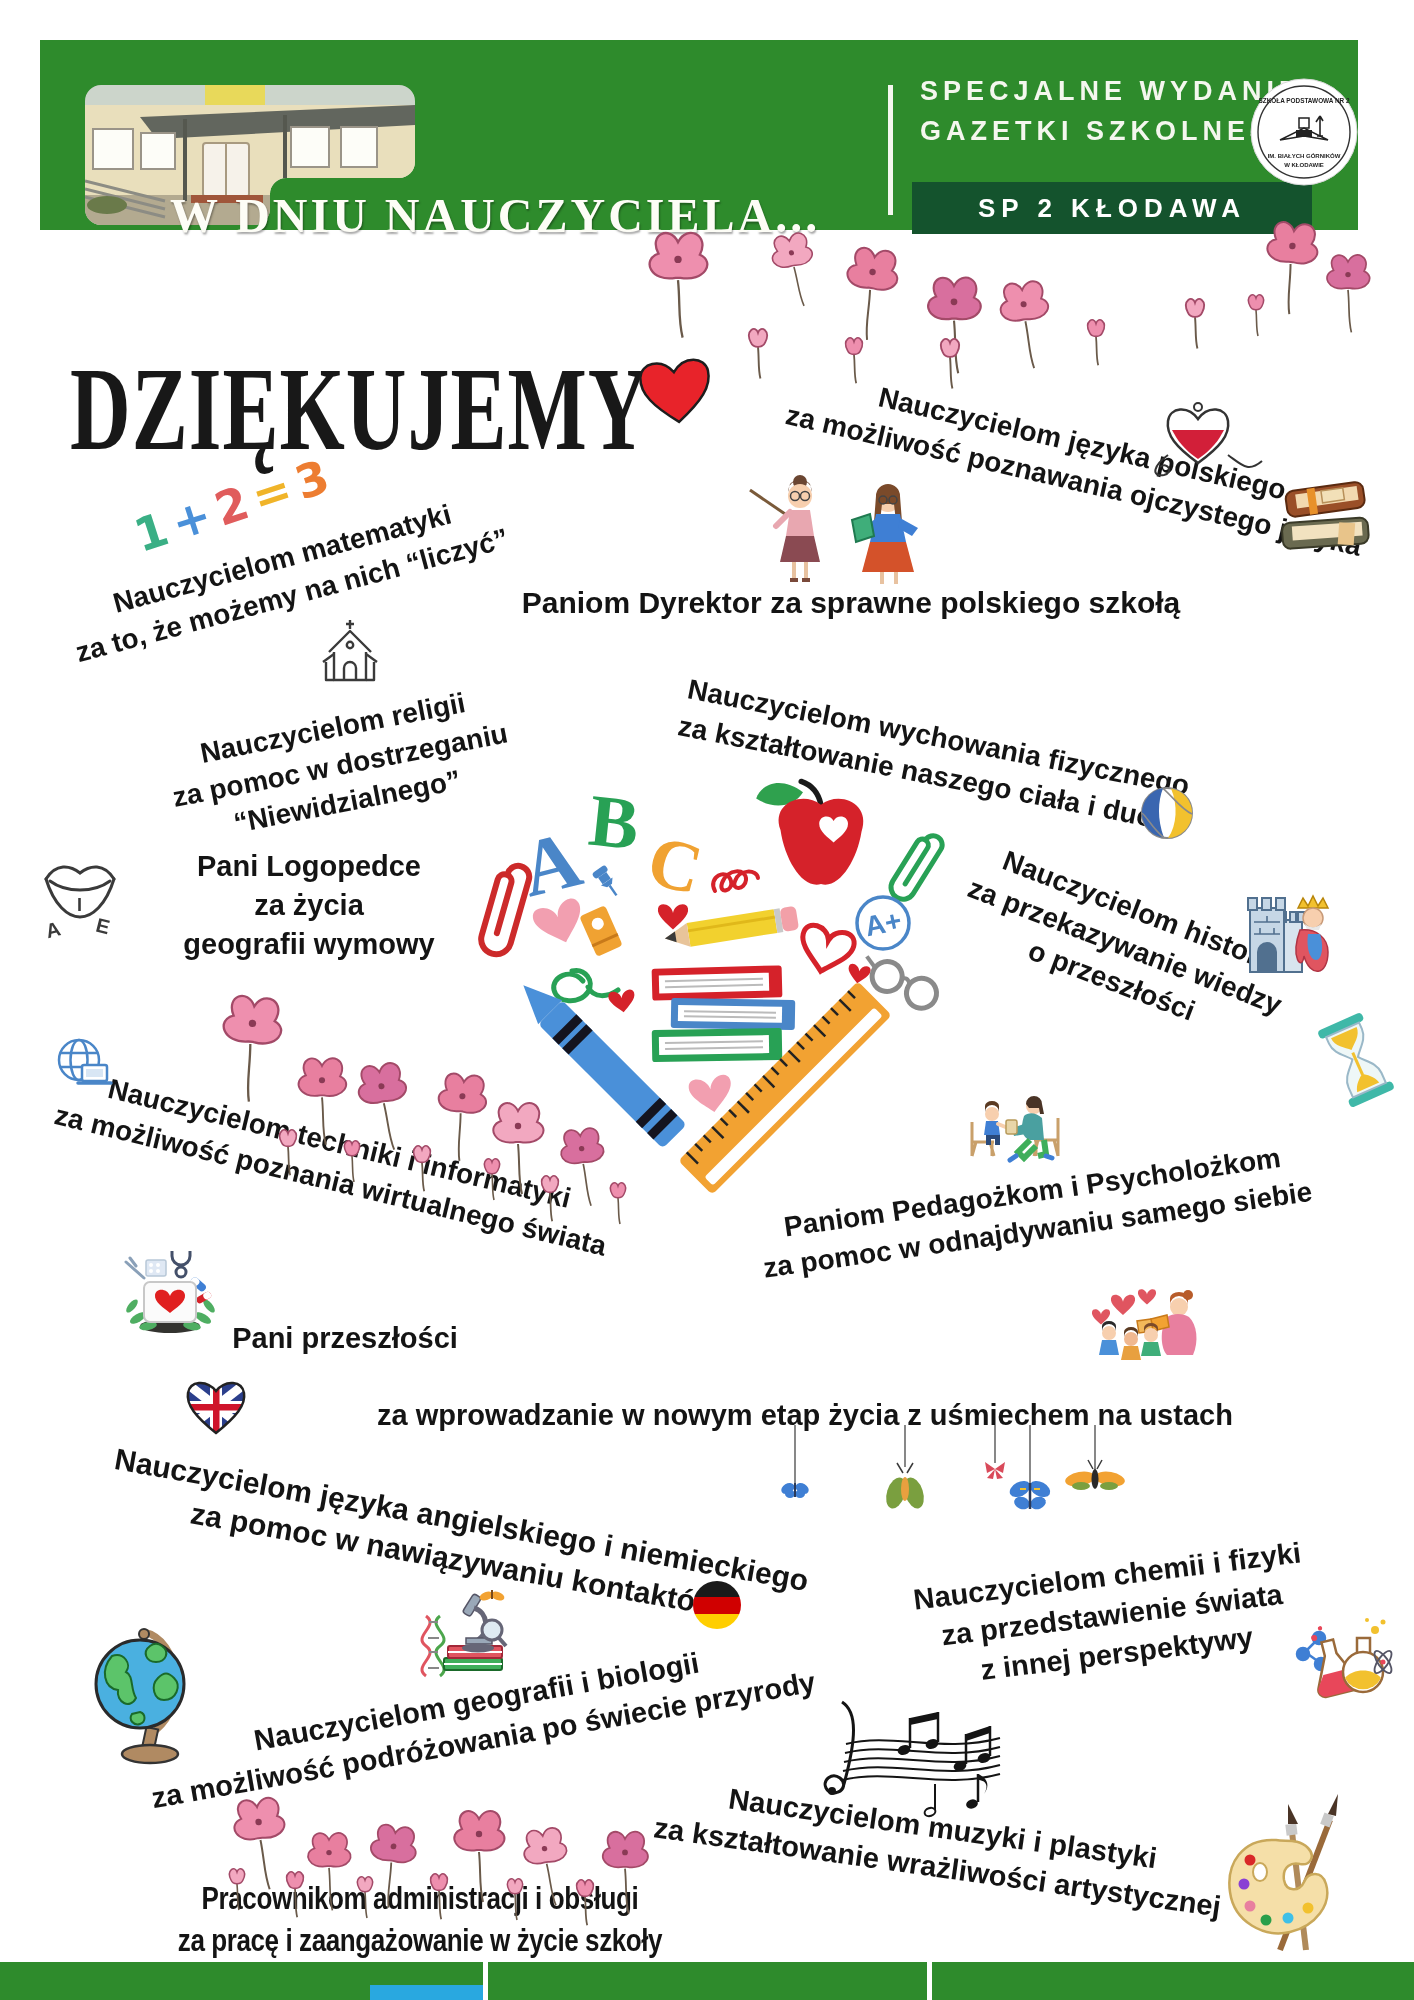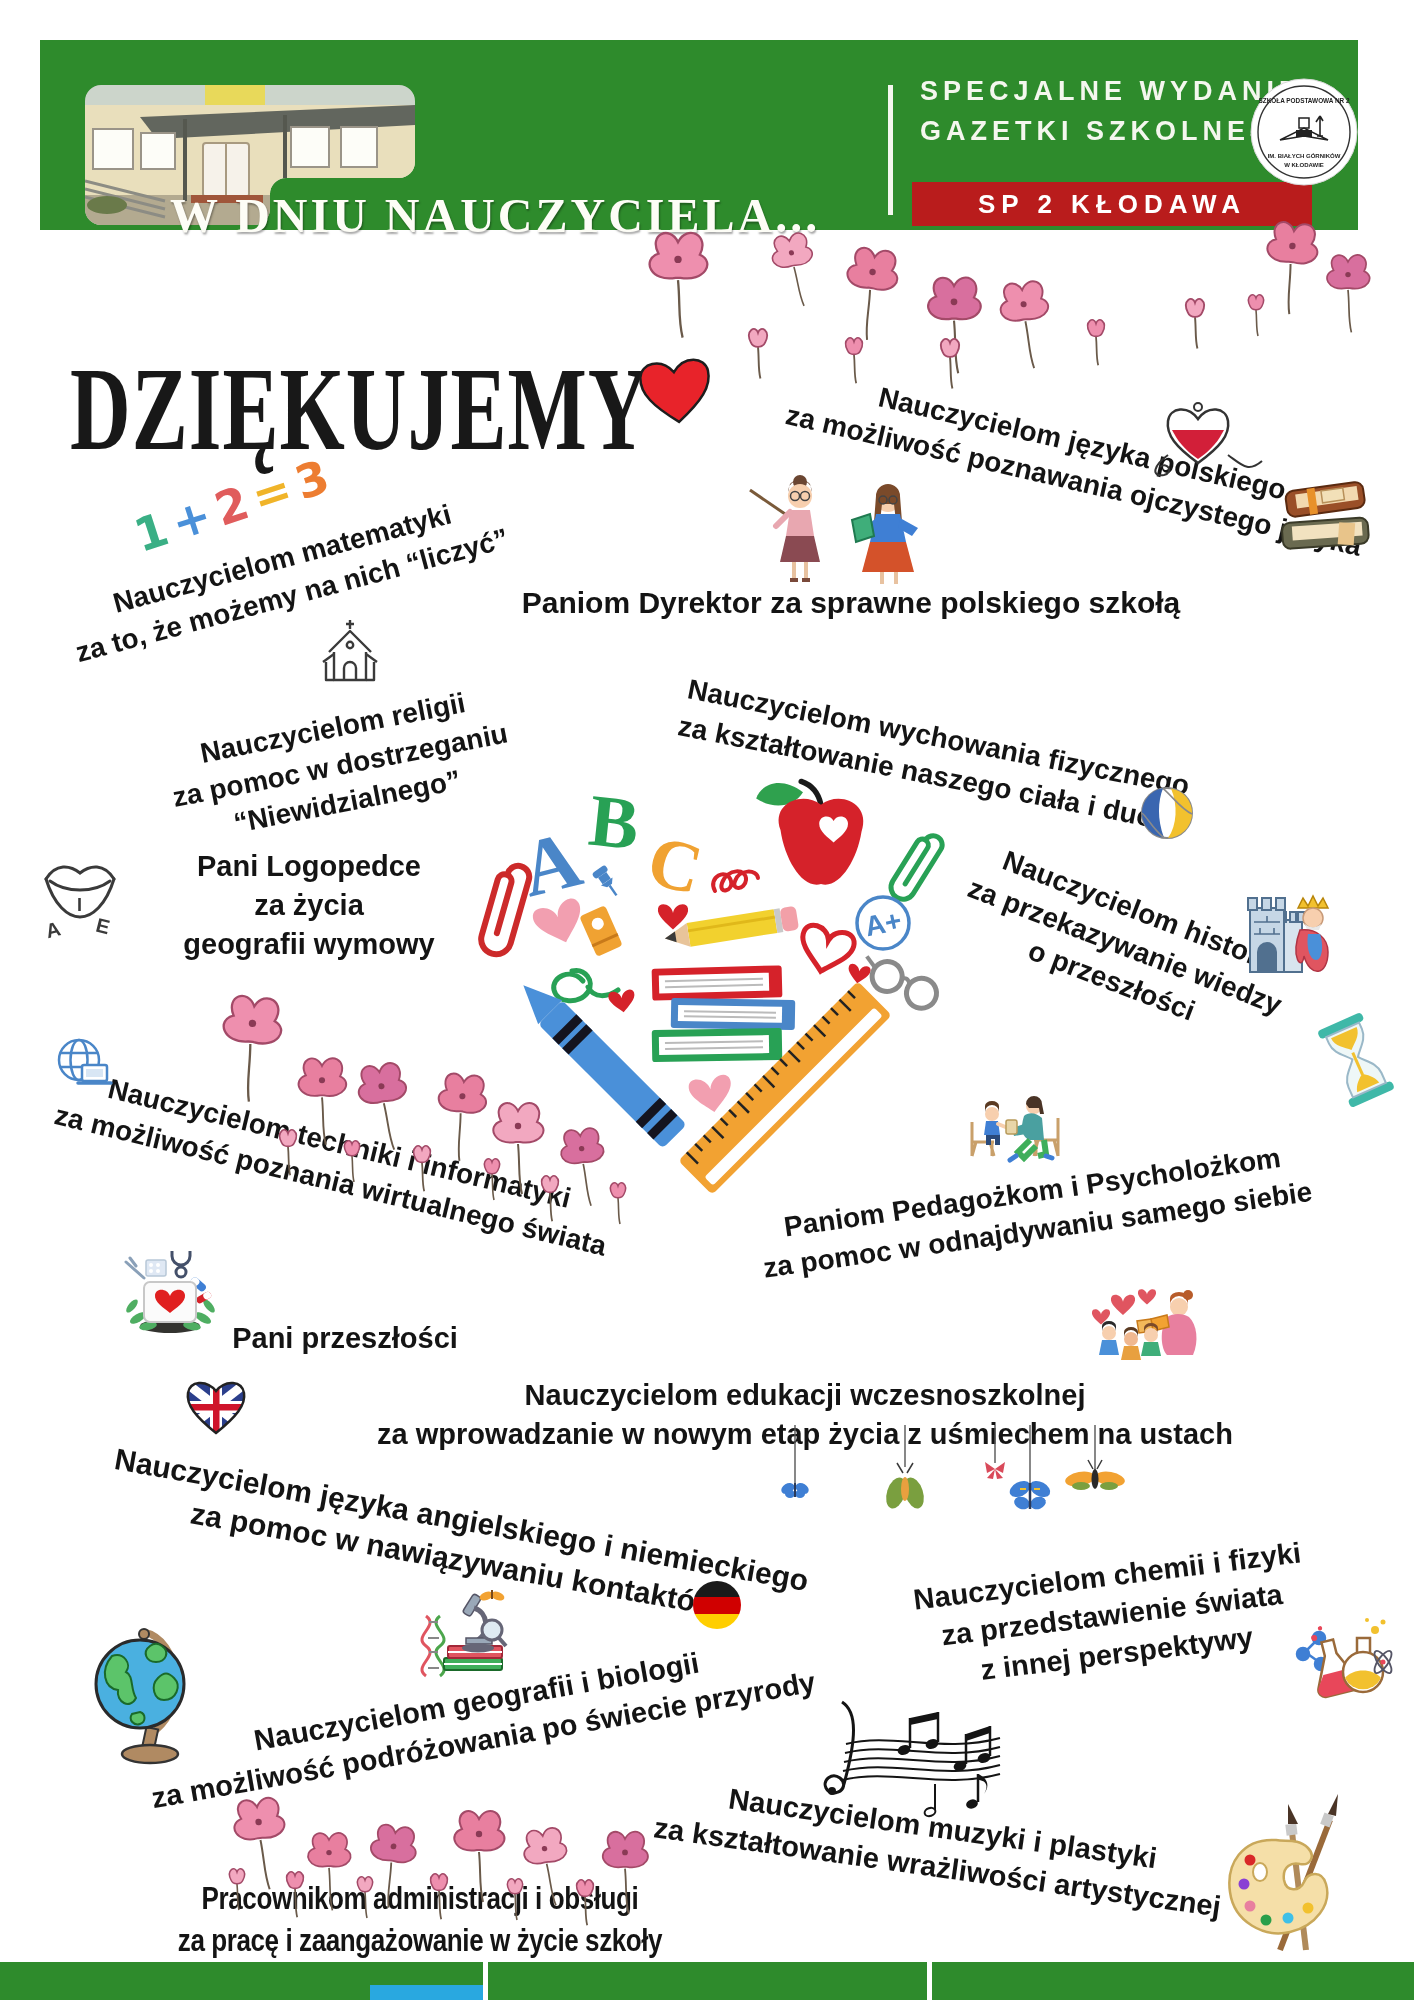--- a/index.html
+++ b/index.html
@@ -10,21 +10,21 @@
   
   .banner{position:absolute;left:40px;top:40px;width:1318px;height:190px;background:#2e8b2c;}
   .photo{position:absolute;left:45px;top:45px;width:330px;height:140px;}
   .banner-title{position:absolute;left:130px;top:148px;width:640px;text-align:center;
      font-family:"Liberation Serif","DejaVu Serif",serif;font-weight:700;font-size:48px;
      letter-spacing:3px;color:#fdfdf6;text-shadow:1px 2px 2px rgba(0,0,0,.35);white-space:nowrap;}
   .vbar{position:absolute;left:848px;top:45px;width:5px;height:130px;background:#f4f7ee;}
   .kicker{position:absolute;left:880px;color:#f4f7ee;font-weight:700;font-size:27px;
      letter-spacing:5px;white-space:nowrap;}
   .kicker.k1{top:36px;} .kicker.k2{top:76px;}
-  .badge{position:absolute;left:872px;top:142px;width:400px;height:44px;background:#b91c1c;
+  .badge{position:absolute;left:872px;top:142px;width:400px;height:52px;background:#14532d;
      color:#fff;font-weight:700;font-size:26px;letter-spacing:6px;display:flex;
      align-items:center;justify-content:center;white-space:nowrap;}
   .logo{position:absolute;left:1210px;top:38px;width:108px;height:108px;}
 
   
   .hero-title{position:absolute;left:70px;top:350px;font-family:"Liberation Serif","DejaVu Serif",serif;
      font-weight:700;font-size:84px;letter-spacing:1px;color:#181818;line-height:1;
      transform:scale(1,1.42);transform-origin:left top;white-space:nowrap;}
 
   
@@ -207,21 +207,20 @@
   <div class="tb tb-counsel">
     <div>Paniom Pedagożkom i Psycholożkom</div>
     <div>za pomoc w odnajdywaniu samego siebie</div>
   </div>
 
   <div class="tb tb-nurse">
     <div>Pani przeszłości</div>
   </div>
 
   <div class="tb tb-early">
-    <div>Nauczycielom edukacji wczesnoszkolnej</div>
     <div>za wprowadzanie w nowym etap życia z uśmiechem na ustach</div>
   </div>
 
   <div class="tb tb-lang">
     <div>Nauczycielom języka angielskiego i niemieckiego</div>
     <div>za pomoc w nawiązywaniu kontaktów</div>
   </div>
 
   <div class="tb tb-chem">
     <div>Nauczycielom chemii i fizyki</div>

